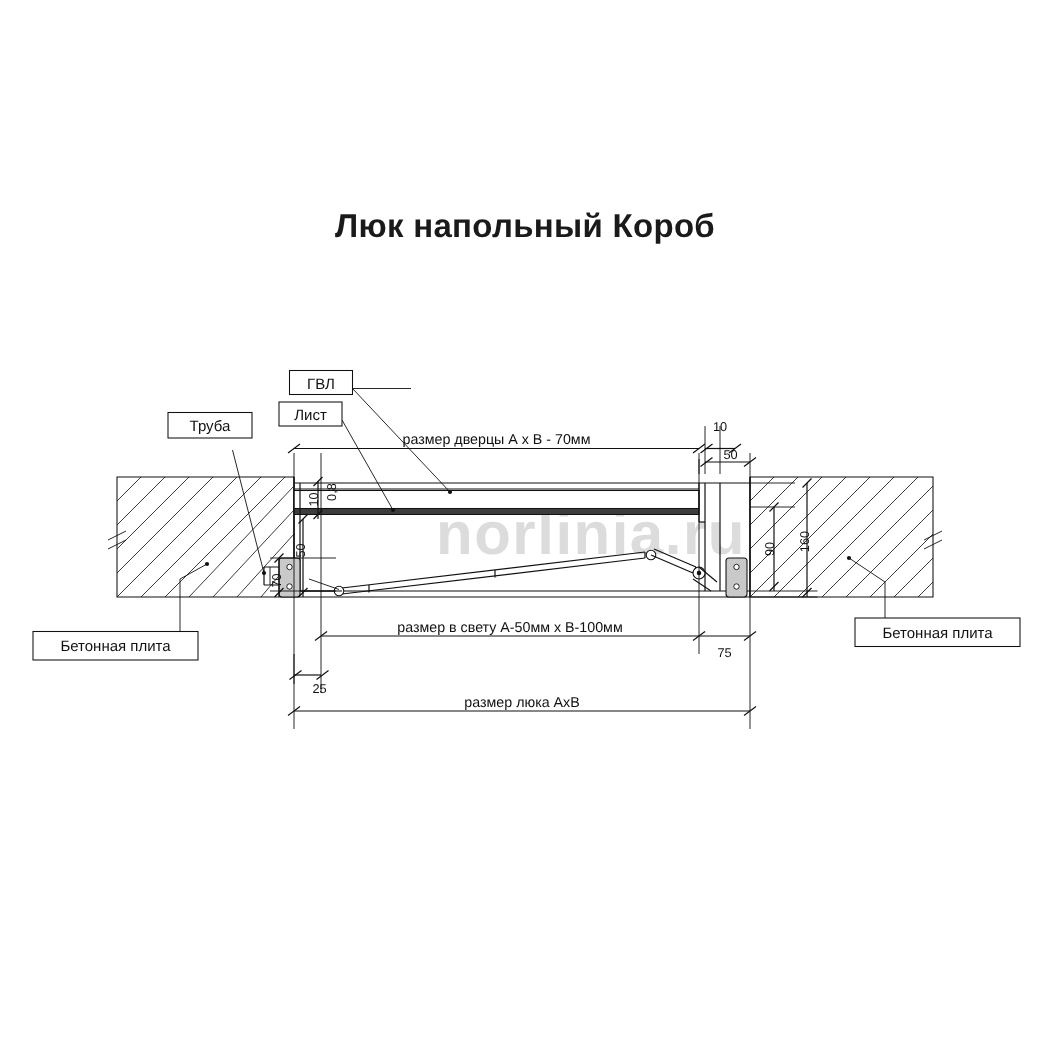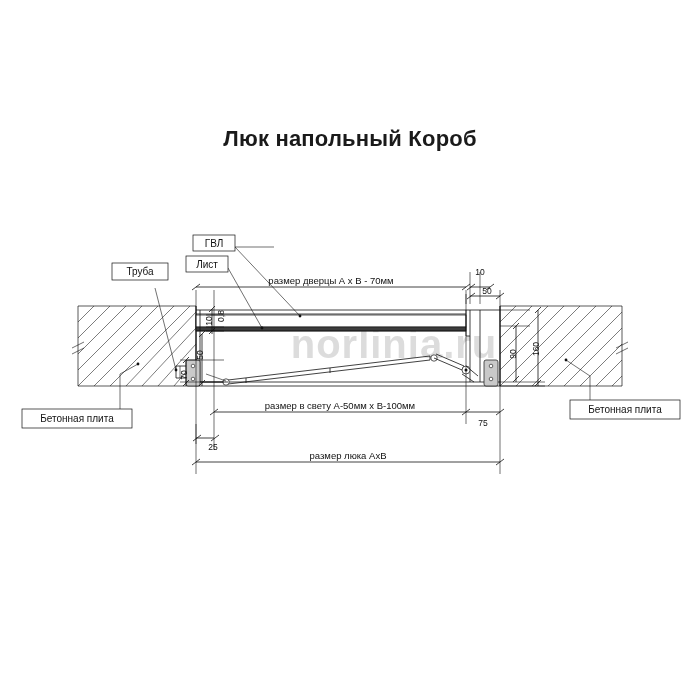--- a/index.html
+++ b/index.html
@@ -9,21 +9,21 @@
   }
   body {
     width: 700px;
     height: 700px;
     font-family: "Liberation Sans", sans-serif;
     position: relative;
     overflow: hidden;
   }
   #stage {
     position: absolute;
-    left: 0; top: 4px;
+    left: 0; top: 16px;
     width: 700px;
     height: 620px;
   }
   .title {
     position: absolute;
     left: 0;
     top: 122px;
     width: 700px;
     text-align: center;
     font-size: 22px;

